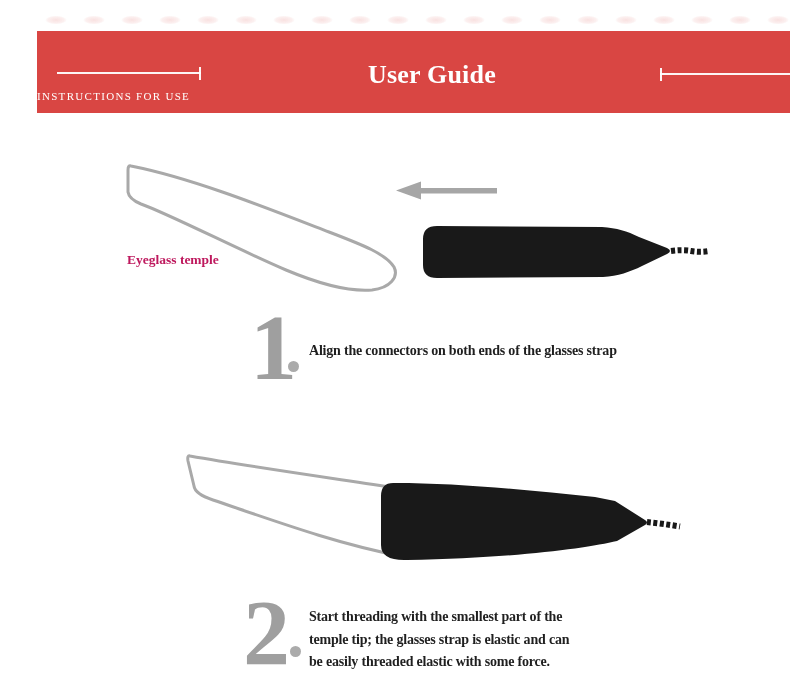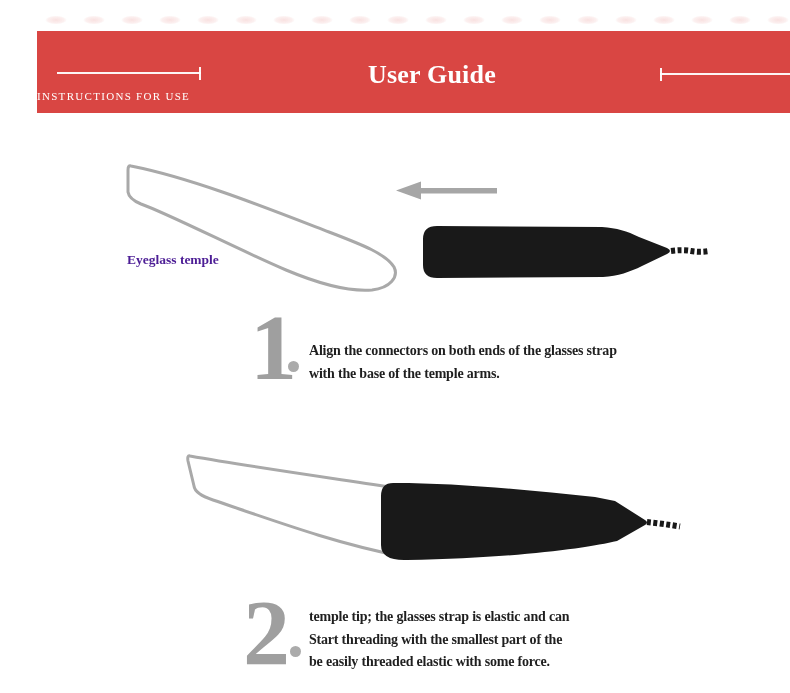--- a/index.html
+++ b/index.html
@@ -52,21 +52,21 @@
   }
   .black-shape { fill: var(--strap_black); }
   .cord {
     fill:none; stroke: var(--strap_black); stroke-width:6;
     stroke-dasharray:4 2.5; stroke-linecap:butt;
   }
   .arrow-shape { fill: var(--arrow_gray); }
 
   .temple-label {
     position:absolute; left:90px; top:252px;
-    font-size:13.5px; font-weight:bold; color:#4c1d95; line-height:15px;
+    font-size:13.5px; font-weight:bold; color:#be185d; line-height:15px;
   }
 
   
   .step-number {
     position:absolute; font-size:94px; font-weight:bold;
     color: var(--number_gray); line-height:94px;
   }
   .step-number.n1 { left:213px; top:300px; }
   .step-number.n2 { left:206px; top:585px; }
   .step-dot {
@@ -125,21 +125,20 @@
          Q 326 76, 340 76 Z"></path>
     <path class="cord" d="M 574 101 Q 585 99.5, 594 101 T 612 101"></path>
   </svg>
 
   <div class="temple-label">Eyeglass temple</div>
 
   <div class="step-number n1">1</div>
   <div class="step-dot d1"></div>
   <div class="step-text t1">
     <div>Align the connectors on both ends of the glasses strap</div>
-    <div>with the base of the temple arms.</div>
   </div>
 
   <svg class="illus illus-2" viewBox="0 0 540 150">
     <path class="outline-shape" d="M 23 26
          C 85 37, 150 46, 230 58
          L 234 126
          C 170 114, 105 90, 46 70
          Q 28 64, 27 56
          L 21 31
          Q 20 25, 23 26 Z"></path>
@@ -152,18 +151,18 @@
          C 420 118, 350 128, 240 130
          Q 214 131, 214 115
          L 214 66
          Q 214 52, 228 53 Z"></path>
     <path class="cord" d="M 480 92 Q 495 93.5, 513 96.5"></path>
   </svg>
 
   <div class="step-number n2">2</div>
   <div class="step-dot d2"></div>
   <div class="step-text t2">
+    <div>Start threading with the smallest part of the</div>
     <div>temple tip; the glasses strap is elastic and can</div>
-    <div>Start threading with the smallest part of the</div>
     <div>be easily threaded elastic with some force.</div>
   </div>
 
 </div>
 
 </body></html>

